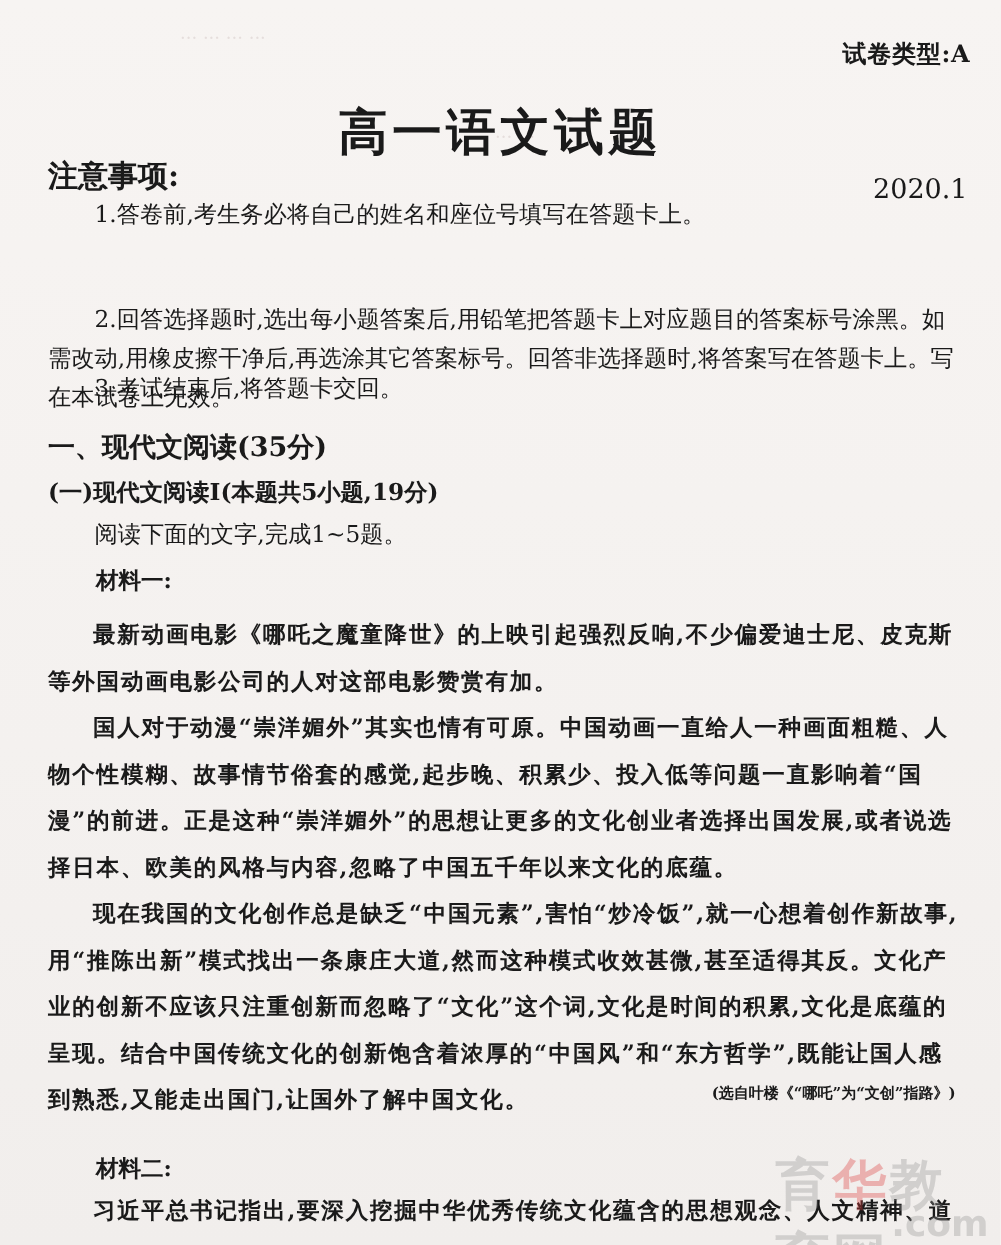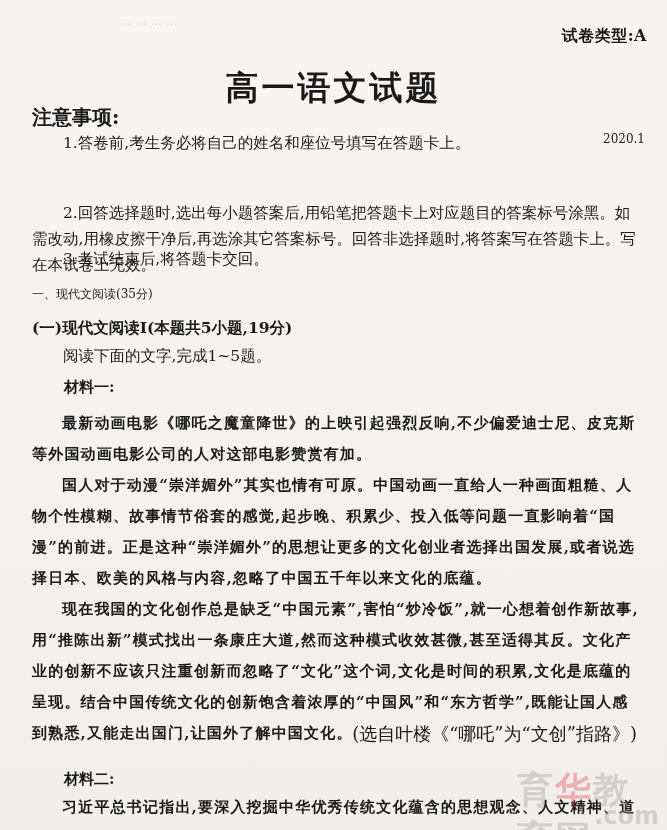--- a/index.html
+++ b/index.html
@@ -35,50 +35,49 @@
       letter-spacing: 0.5px;
     }
     .title {
       left: 0; right: 0; top: 66px;
       text-align: center;
       font-size: 33px; font-weight: bold;
       letter-spacing: 3px;
     }
     .date {
       right: 22px; top: 116px;
-      font-size: 12px;
-      margin-top: 16px;
+      font-size: 18px;
     }
     .notice-heading {
       left: 32px; top: 104px;
       font-size: 20px; font-weight: bold;
     }
     .para {
       position: absolute;
       left: 32px;
       width: 610px;
       font-size: 15.5px;
       line-height: 26px;
     }
     .indent { text-indent: 2em; }
     .section-h {
       position: absolute; left: 32px;
-      font-size: 12px; font-weight: normal;
+      font-size: 18px; font-weight: bold;
     }
     .sub-h {
       position: absolute; left: 32px;
       font-size: 15.5px; font-weight: bold;
     }
     .material-label {
       position: absolute; left: 64px;
       font-size: 15px; font-weight: bold;
     }
     .source {
       position: absolute; right: 30px;
-      font-size: 18px; font-weight: normal;
+      font-size: 10px; font-weight: bold;
     }
     .body-text {
       position: absolute;
       left: 32px;
       width: 610px;
       font-size: 15px;
       line-height: 31px;
       letter-spacing: 1.2px;
       font-weight: bold;
     }

